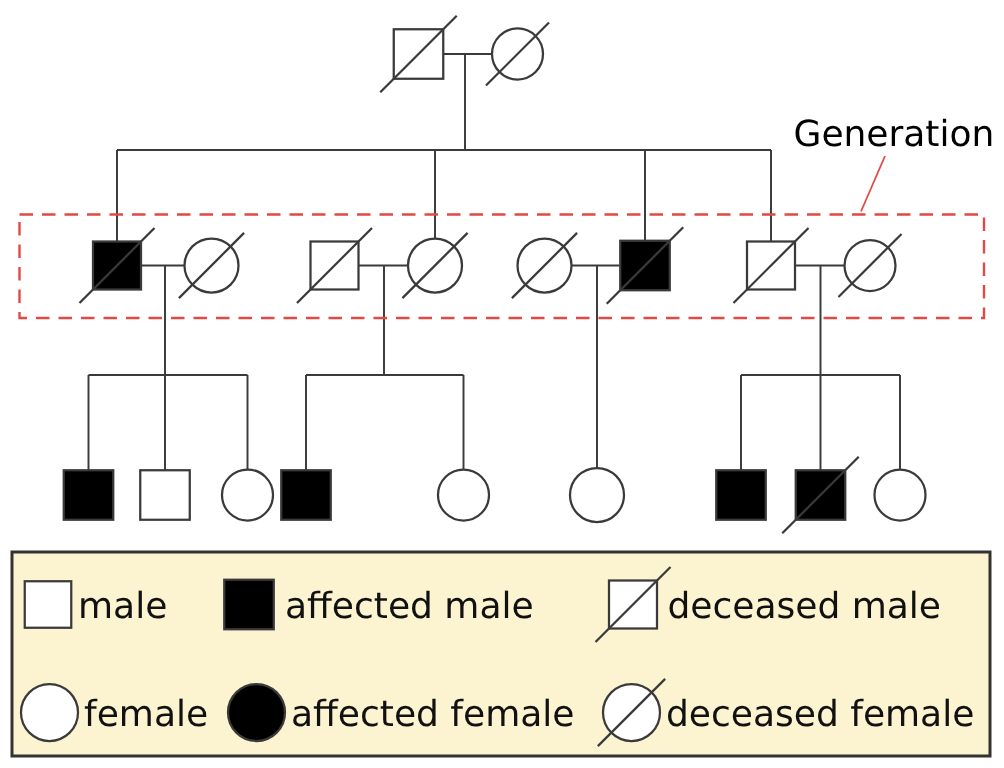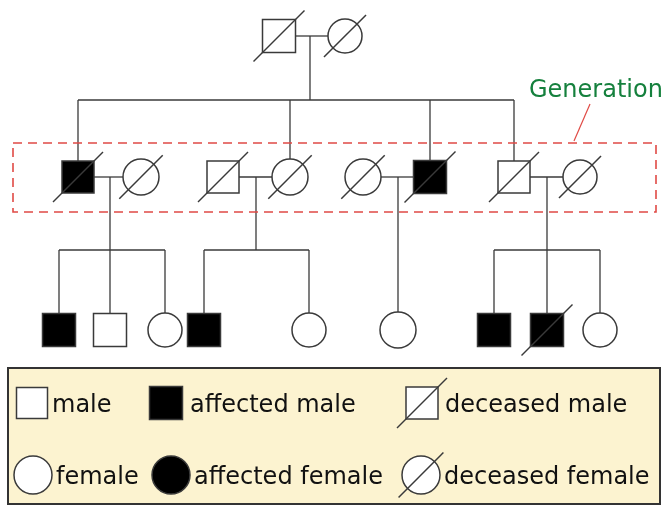--- a/index.html
+++ b/index.html
@@ -22,21 +22,21 @@
     width: 669px;
     height: 512px;
     display: block;
   }
   .gen-label {
     position: absolute;
     left: 529px;
     top: 76px;
     font-size: 24px;
     line-height: 1.1;
-    color: #15803d;
+    color: #000000;
     white-space: nowrap;
   }
 </style>
 </head>
 <body>
 
 <div class="stage">
   <svg id="pedigree-svg" xmlns="http://www.w3.org/2000/svg" viewBox="0 0 669 512">
       <line x1="296" y1="36" x2="328" y2="36" stroke="#3a3a3a" stroke-width="1.3"></line>
       <line x1="310" y1="36" x2="310" y2="100" stroke="#3a3a3a" stroke-width="1.3"></line>

